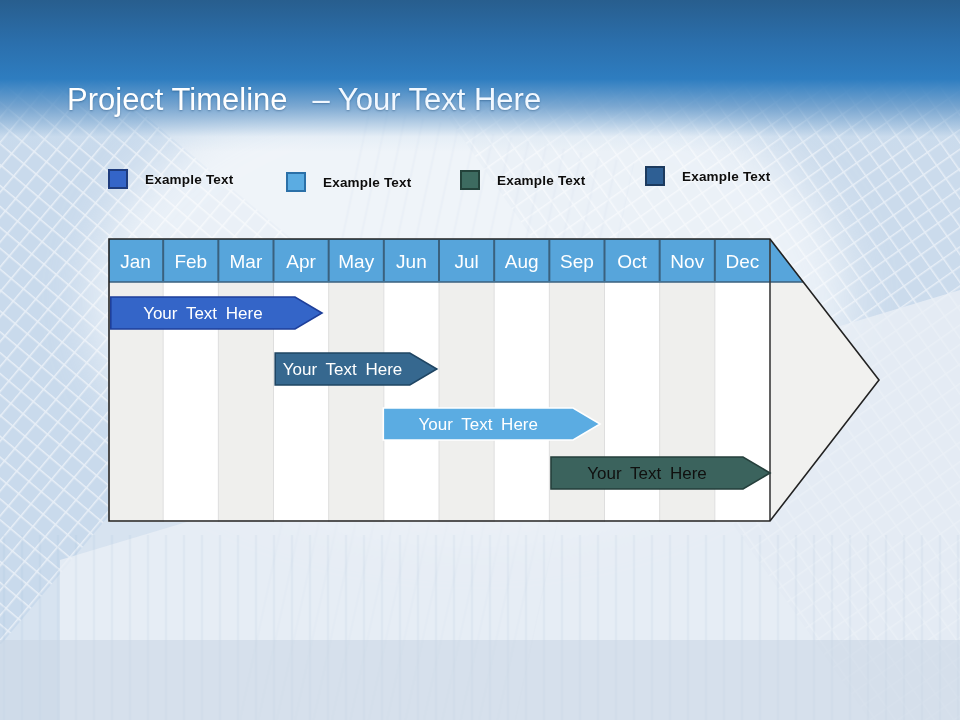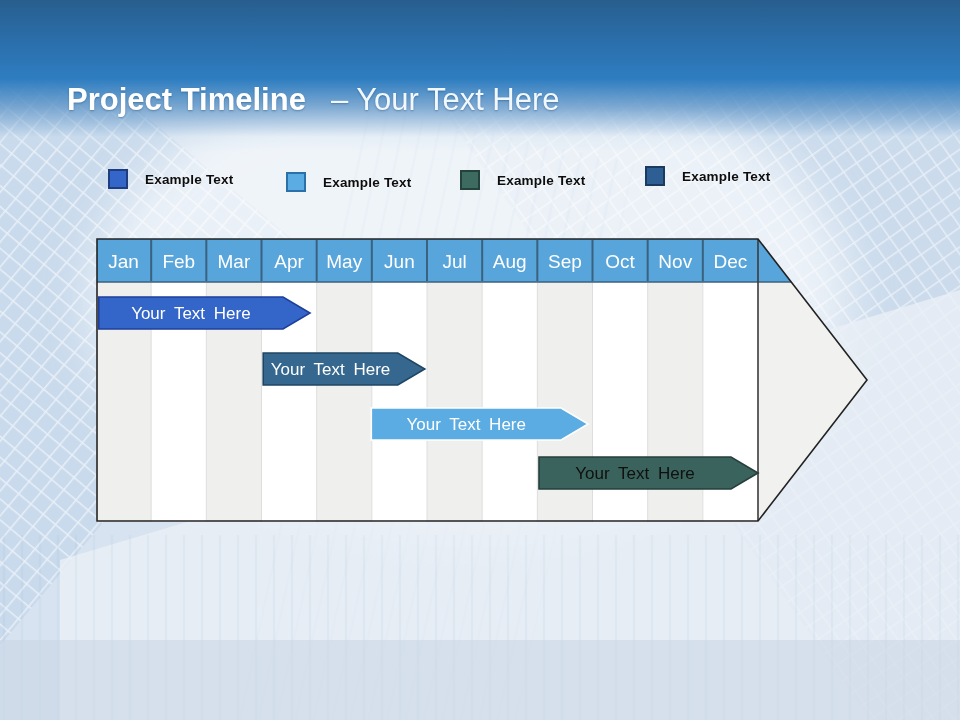--- a/index.html
+++ b/index.html
@@ -3,28 +3,28 @@
 <meta charset="utf-8">
 <style>
   html,body{margin:0;padding:0;}
   body{width:960px;height:720px;overflow:hidden;font-family:"Liberation Sans",sans-serif;}
   .slide{position:relative;width:960px;height:720px;overflow:hidden;background:#D7E3F0;}
   .bg{position:absolute;left:0;top:0;z-index:0;}
   .top-band{position:absolute;left:0;top:0;width:960px;height:152px;z-index:1;
     background:linear-gradient(180deg,#285E8E 0%,#2B6FAC 28%,#2E7DC0 52%,rgba(96,150,200,.80) 70%,rgba(200,220,238,.25) 90%,rgba(210,226,240,0) 100%);}
   .title{position:absolute;left:67px;top:61px;z-index:2;font-size:31px;color:#FFFFFF;white-space:nowrap;
     text-shadow:0 1px 2px rgba(10,50,90,.35);}
-  .title .t-bold{font-weight:700;}
+  .title .t-bold{font-weight:400;}
   .title .t-reg{font-weight:400;margin-left:25px;color:#F2F8FF;}
   .legend-item{position:absolute;z-index:2;display:flex;align-items:center;gap:17px;height:22px;justify-content:space-between;}
   .lg1{left:108px;top:168px;} .lg2{left:286px;top:171px;} .lg3{left:460px;top:169px;} .lg4{left:645px;top:165px;}
   .swatch{width:20px;height:20px;border:2px solid #1E3C7E;box-sizing:border-box;flex:0 0 auto;}
   .legend-label{font-size:13.5px;font-weight:700;color:#0D0D0D;letter-spacing:.2px;white-space:nowrap;
     text-shadow:0 1px 1px rgba(255,255,255,.6);}
-  .timeline-wrap{position:absolute;left:96px;top:238px;z-index:2;}
+  .timeline-wrap{position:absolute;left:108px;top:238px;z-index:2;}
   svg text{font-family:"Liberation Sans",sans-serif;}
   .month-label{fill:#FFFFFF;font-size:19px;}
   .bar-label{font-size:17px;word-spacing:4px;}
 </style>
 </head>
 <body>
 <div class="slide">
 
 <svg class="bg" width="960" height="720" viewBox="0 0 960 720" aria-hidden="true">
   <defs>

